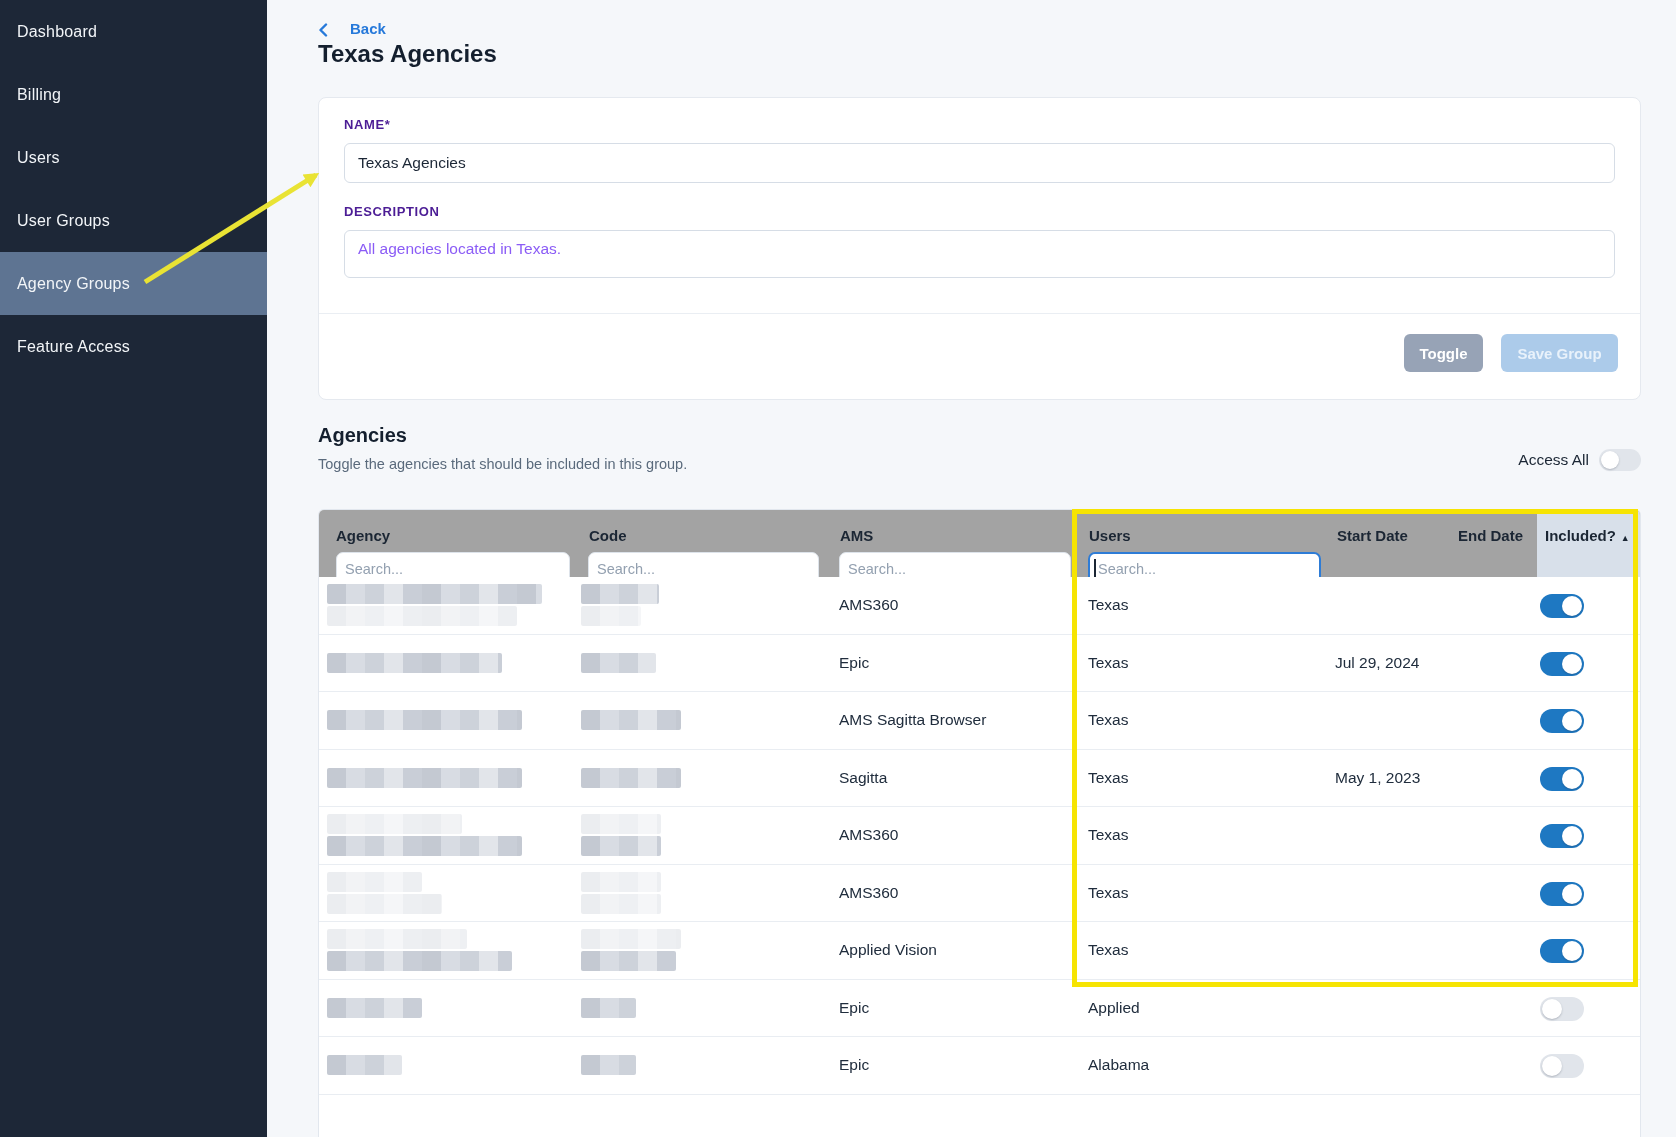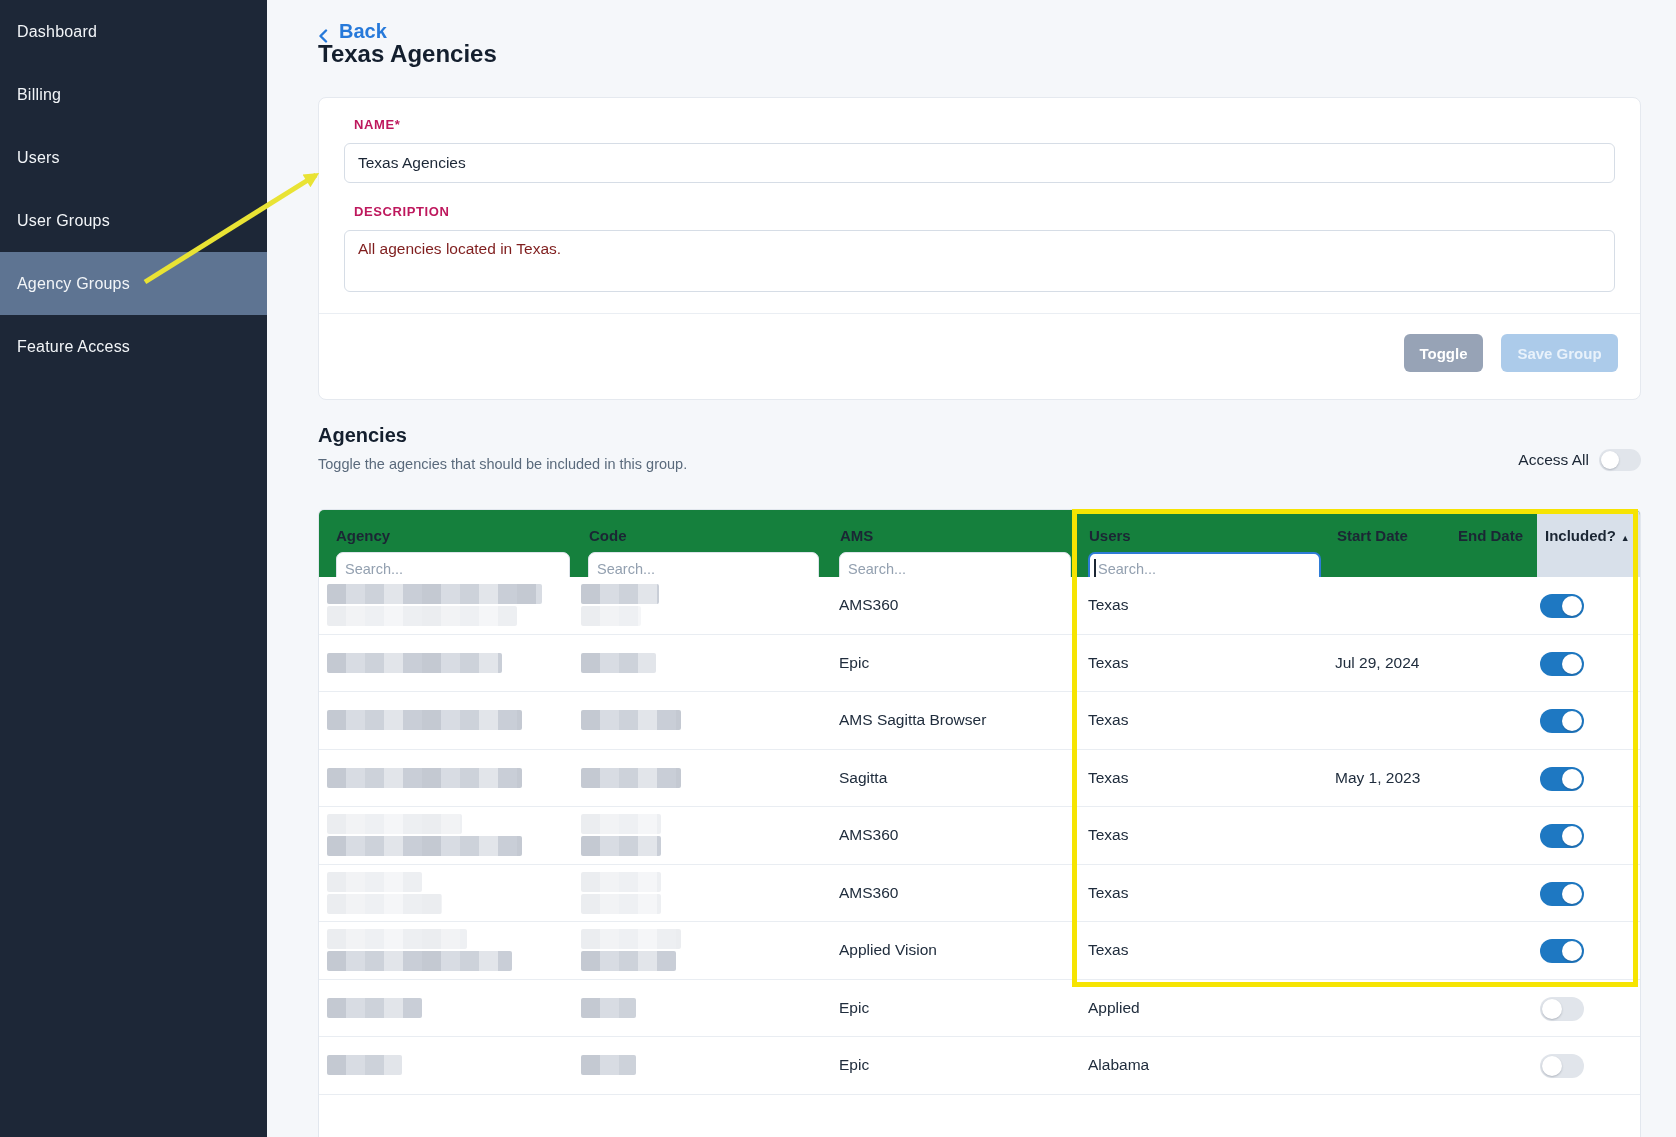--- a/index.html
+++ b/index.html
@@ -10,34 +10,34 @@
 
   
   .sidebar { position:absolute; left:0; top:0; width:267px; height:1137px;
     background:#1d2737; z-index:2; }
   .side-item { height:63px; display:flex; align-items:center; padding-left:17px;
     color:#f2f5f8; font-size:16px; letter-spacing:.2px; cursor:pointer; }
   .side-item.active { background:#5e7492; }
 
   
   .back-link { position:absolute; left:318px; top:20px; display:flex; align-items:flex-end;
-    gap:11px; color:#2679da; font-size:20px; font-weight:600; cursor:pointer; }
+    gap:22px; color:#2679da; font-size:15px; font-weight:600; cursor:pointer; }
   .page-title { position:absolute; left:318px; top:40px; font-size:24px; font-weight:700;
     color:#141f2e; }
 
   
   .card { position:absolute; left:318px; top:97px; width:1323px; height:303px;
     background:#fff; border:1px solid #e5e9ef; border-radius:8px; }
-  .fld-label { position:absolute; left:35px; font-size:13px; font-weight:700;
-    color:#be185d; letter-spacing:.6px; }
+  .fld-label { position:absolute; left:25px; font-size:13px; font-weight:700;
+    color:#4c1d95; letter-spacing:.6px; }
   .txt-input { position:absolute; left:25px; width:1271px; height:40px;
     border:1px solid #d6dde6; border-radius:6px; font-size:15.5px; color:#1c2736;
     padding:0 13px; background:#fff; font-family:inherit; }
-  .txt-area { position:absolute; left:25px; top:132px; width:1271px; height:62px;
-    border:1px solid #d6dde6; border-radius:6px; font-size:15.5px; color:#7f1d1d;
+  .txt-area { position:absolute; left:25px; top:132px; width:1271px; height:48px;
+    border:1px solid #d6dde6; border-radius:6px; font-size:15.5px; color:#8b5cf6;
     padding:9px 13px; background:#fff; resize:none; font-family:inherit; }
   .card-divider { position:absolute; left:0; top:215px; width:100%; height:0;
     border-top:1px solid #eaeef3; }
   .btn { position:absolute; top:236px; height:38px; border:none; border-radius:6px;
     font-size:15px; font-weight:600; font-family:inherit; cursor:pointer; }
   .btn-delete { left:1085px; width:79px; background:#97a3b6; color:#ffffff; }
   .btn-save { left:1182px; width:117px; background:#accbea; color:#e9f2fb; }
 
   
   .sec-heading { position:absolute; left:318px; top:424px; font-size:20px;
@@ -56,21 +56,21 @@
   .toggle.on .knob { right:2px; }
   .toggle.off { background:#e1e5eb; }
   .toggle.off .knob { left:2px; }
   .toggle.small { width:42px; height:22px; }
   .toggle.small .knob { width:18px; height:18px; }
 
   
   .agency-table { position:absolute; left:318px; top:509px; width:1323px; height:628px;
     background:#fff; border:1px solid #e2e7ee; border-bottom:none;
     border-radius:6px 6px 0 0; overflow:hidden; }
-  .t-head { position:relative; width:100%; height:67px; background:#15803d; }
+  .t-head { position:relative; width:100%; height:67px; background:#a3a3a3; }
   .t-head .sorted-bg { position:absolute; left:1218px; top:0; width:105px; height:75px;
     background:#d8e0ea; }
   .h-label { position:absolute; top:17px; font-size:15px; font-weight:700; color:#1b2634; }
   .sort-arrow { font-size:9px; margin-left:5px; color:#1b2634; }
   .h-search { position:absolute; top:42px; height:33px; border:1px solid #dde3ea;
     border-radius:7px; background:#fff; font-size:14.5px; color:#1c2736; padding:0 8px;
     font-family:inherit; }
   .h-search::placeholder { color:#93a0b0; opacity:1; }
   .h-search.focused { border:2px solid #2e7cd6; }
   .caret { position:absolute; top:49px; left:775px; width:1.5px; height:19px;

